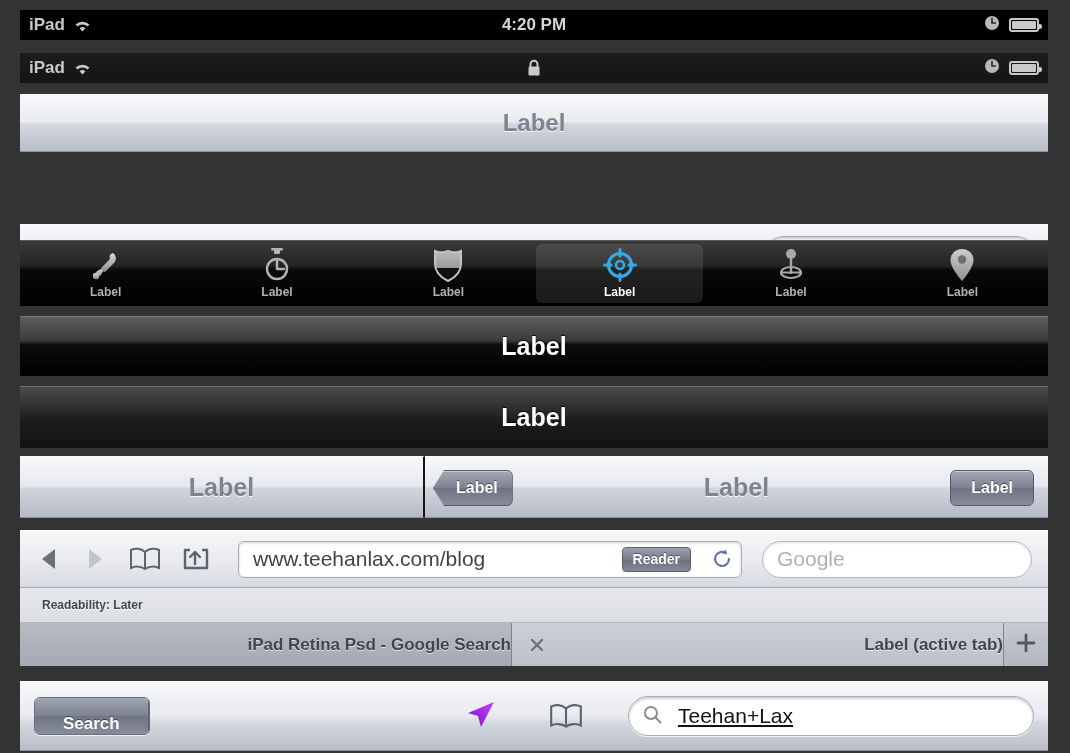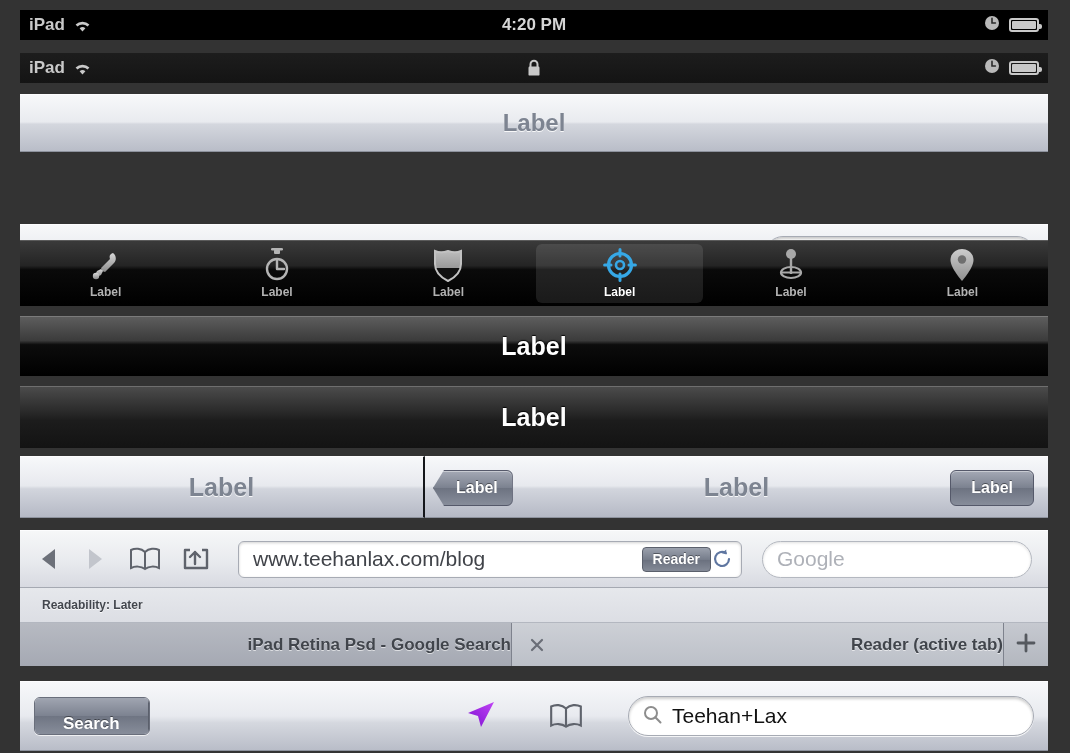--- a/index.html
+++ b/index.html
@@ -163,21 +163,21 @@
     height: 58px;
     background: linear-gradient(to bottom,#f6f7f8 0%, #e8eaee 55%, #d8dae1 100%);
     border-top: 1px solid #fdfdfe; border-bottom: 1px solid #a5a9b2;
     display: flex; align-items: center; padding: 0 16px; gap: 20px;
   }
   .nav-ico { display: flex; align-items: center; justify-content: center; cursor: default; }
   .urlfield {
     flex: 1; height: 37px; border-radius: 6px; background: #ffffff;
     border: 1px solid #a7abb4;
     box-shadow: inset 0 1px 3px rgba(0,0,0,0.18);
-    display: flex; align-items: center; padding: 0 8px 0 14px; gap: 0;
+    display: flex; align-items: center; padding: 0 8px 0 14px; gap: 20px;
     margin-left: 8px;
   }
   .urlfield .url-text { flex: 1; font-size: 21px; color: #404349; }
   .reader-btn {
     height: 25px; padding: 0 10px; border-radius: 4px;
     background: linear-gradient(to bottom,#9ba1ad 0%, #767d8b 50%, #6a707e 51%, #848a97 100%);
     border: 1px solid #5b606c; display: flex; align-items: center;
   }
   .reader-btn span {
     font-size: 14px; font-weight: bold; color: #ffffff;
@@ -250,21 +250,21 @@
     background: linear-gradient(to bottom,#fafbfc 0%, #eaecf0 50%, #dcdee4 51%, #c9cdd5 100%);
     color: #4b4f57; text-shadow: 0 1px 0 rgba(255,255,255,0.85);
   }
   .maps-spacer { flex: 1; }
   .mapsfield {
     width: 406px; height: 40px; border-radius: 20px; background: #ffffff;
     border: 1px solid #a7abb4;
     box-shadow: inset 0 2px 3px rgba(0,0,0,0.2), 0 1px 0 rgba(255,255,255,0.8);
     display: flex; align-items: center; padding: 0 14px;
   }
-  .mapsfield .mtext { font-size: 21px; color: #121212; margin-left: 10px; }
+  .mapsfield .mtext { font-size: 21px; color: #121212; margin-left: 16px; text-decoration: underline; }
 </style>
 </head>
 <body>
 
 <div class="page">
 
   <div class="bar statusbar sb-black" style="top:10px;">
     <div class="sb-left">
       <span>iPad</span>
       <span class="wifi">
@@ -493,21 +493,21 @@
     <div class="tabsbar">
       <div class="btab">
         <span class="ttitle">iPad Retina Psd - Google Search</span>
       </div>
       <div class="btab active">
         <span class="tab-close">
           <svg width="18" height="18" viewBox="0 0 18 18">
             <path d="M4 4 L14 14 M14 4 L4 14" stroke="#6a6e77" stroke-width="2.2" stroke-linecap="round"></path>
           </svg>
         </span>
-        <span class="ttitle">Reader (active tab)</span>
+        <span class="ttitle">Label (active tab)</span>
       </div>
       <div class="newtab">
         <span>
           <svg width="24" height="24" viewBox="0 0 24 24">
             <path d="M12 4 V20 M4 12 H20" stroke="#55595f" stroke-width="2.8" stroke-linecap="round"></path>
           </svg>
         </span>
       </div>
     </div>
   </div>

